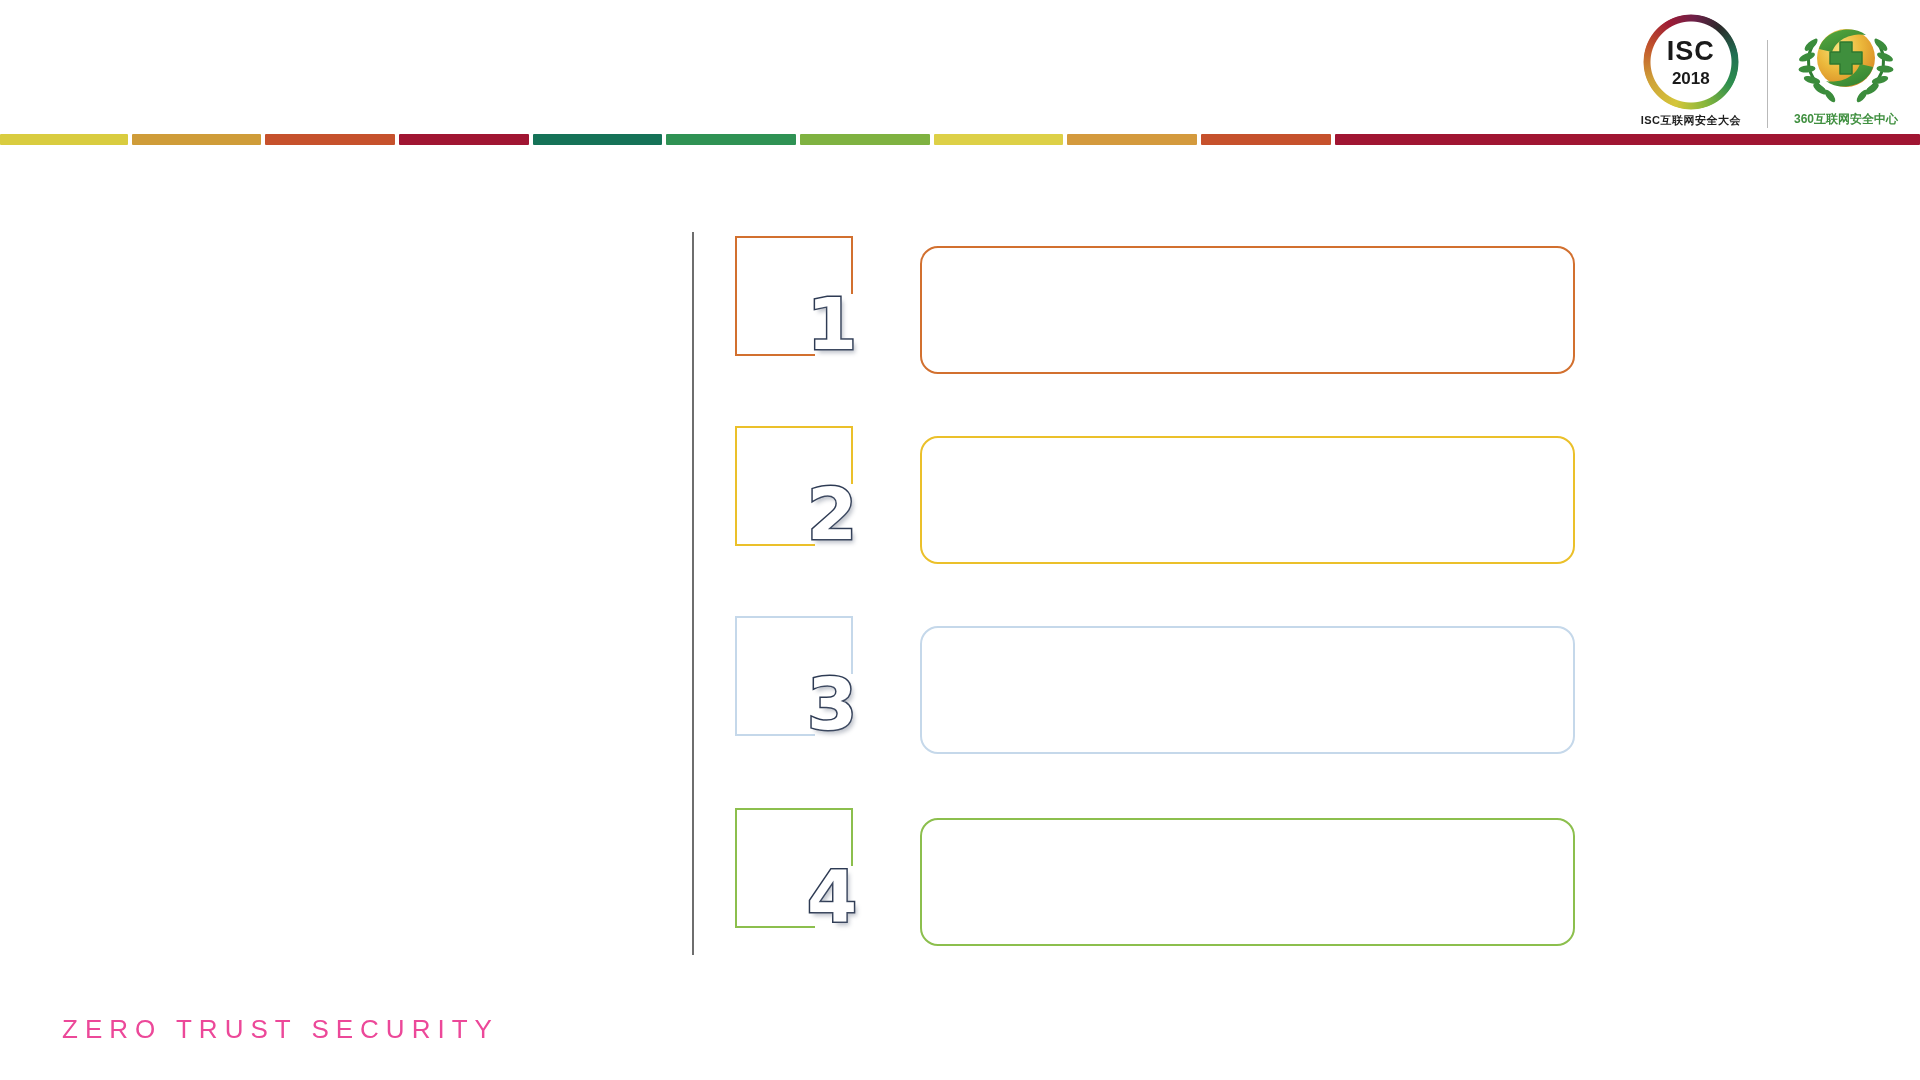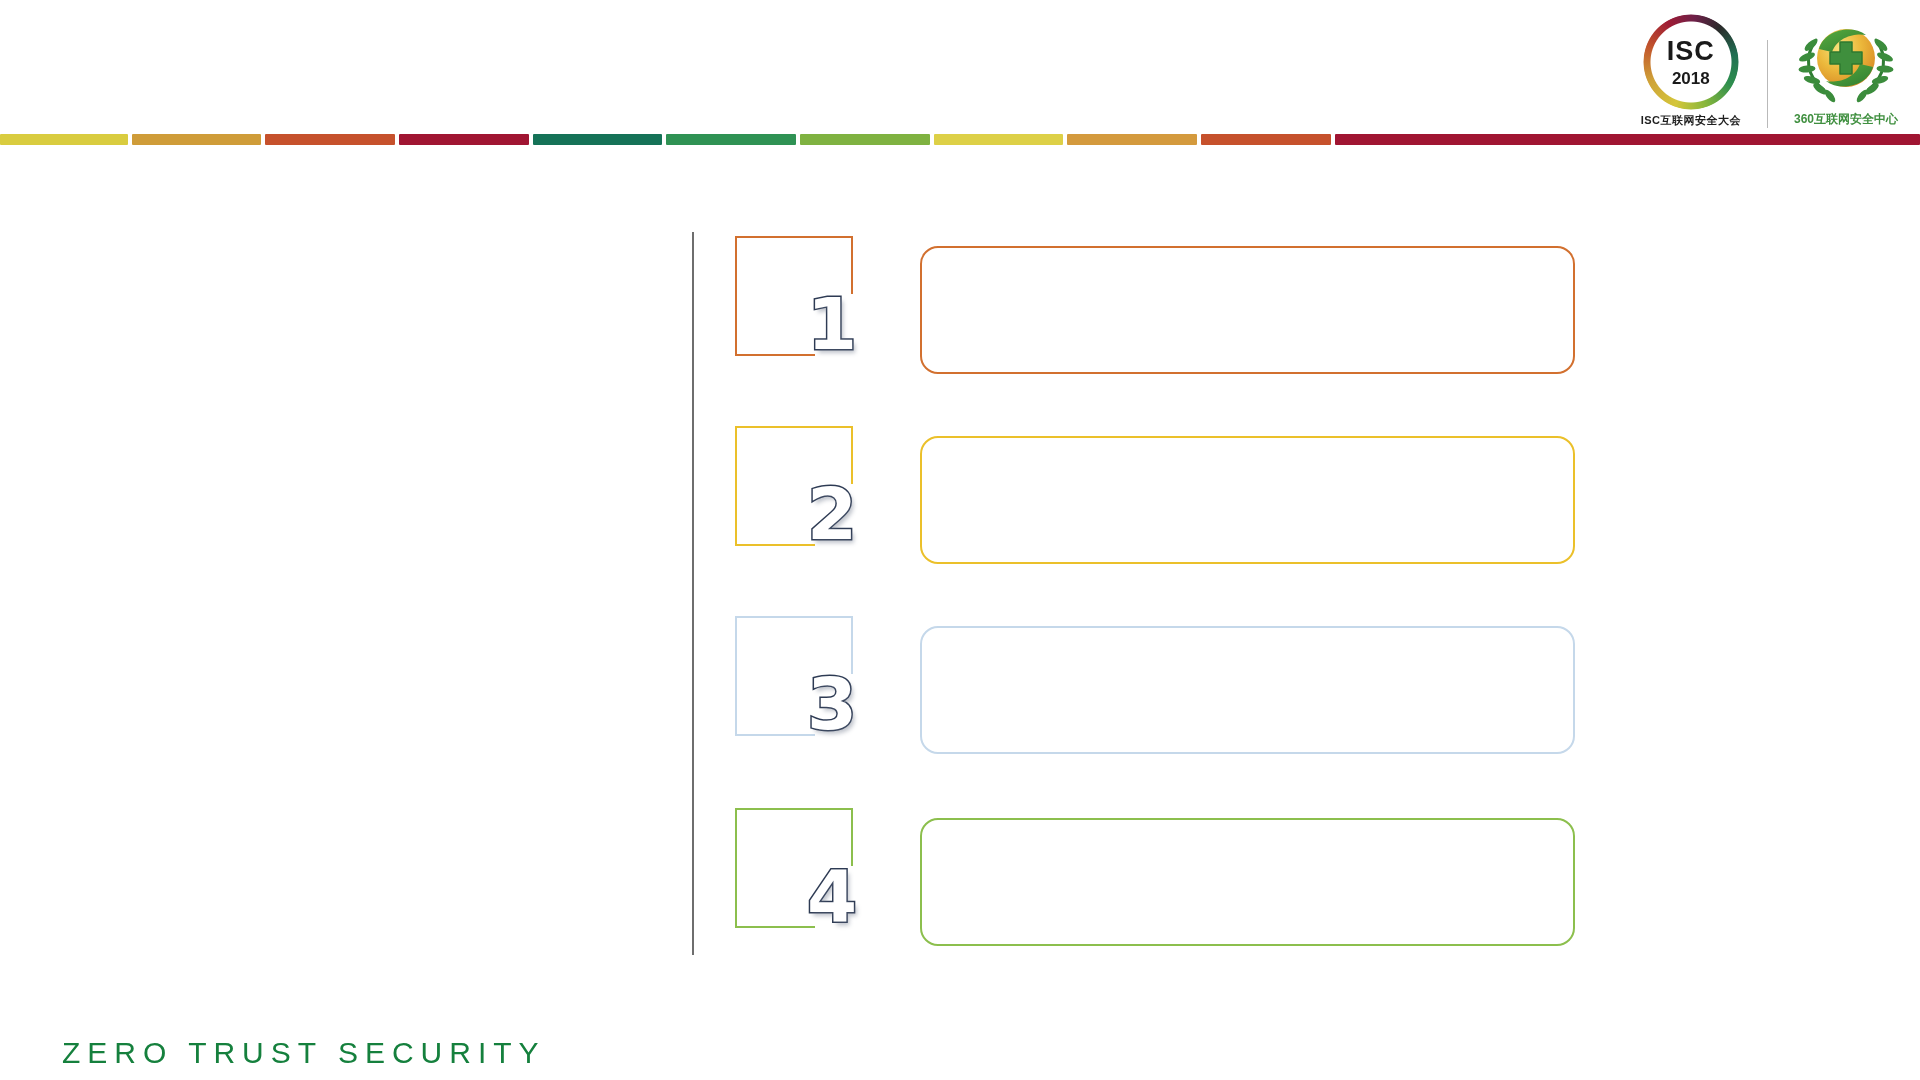--- a/index.html
+++ b/index.html
@@ -173,24 +173,24 @@
     border: 2px solid #cccccc;
     border-radius: 18px;
     box-sizing: border-box;
     background: transparent;
   }
 
   
   #footer-title {
     position: absolute;
     left: 62px;
-    top: 1036px;
-    font-size: 30px;
+    top: 1014px;
+    font-size: 26px;
     letter-spacing: 7px;
-    color: #15803d;
+    color: #ec4899;
     font-weight: 400;
     font-family: "Liberation Sans", sans-serif;
     white-space: nowrap;
   }
 </style>
 </head>
 <body>
 
 <div id="header-logos">
 

